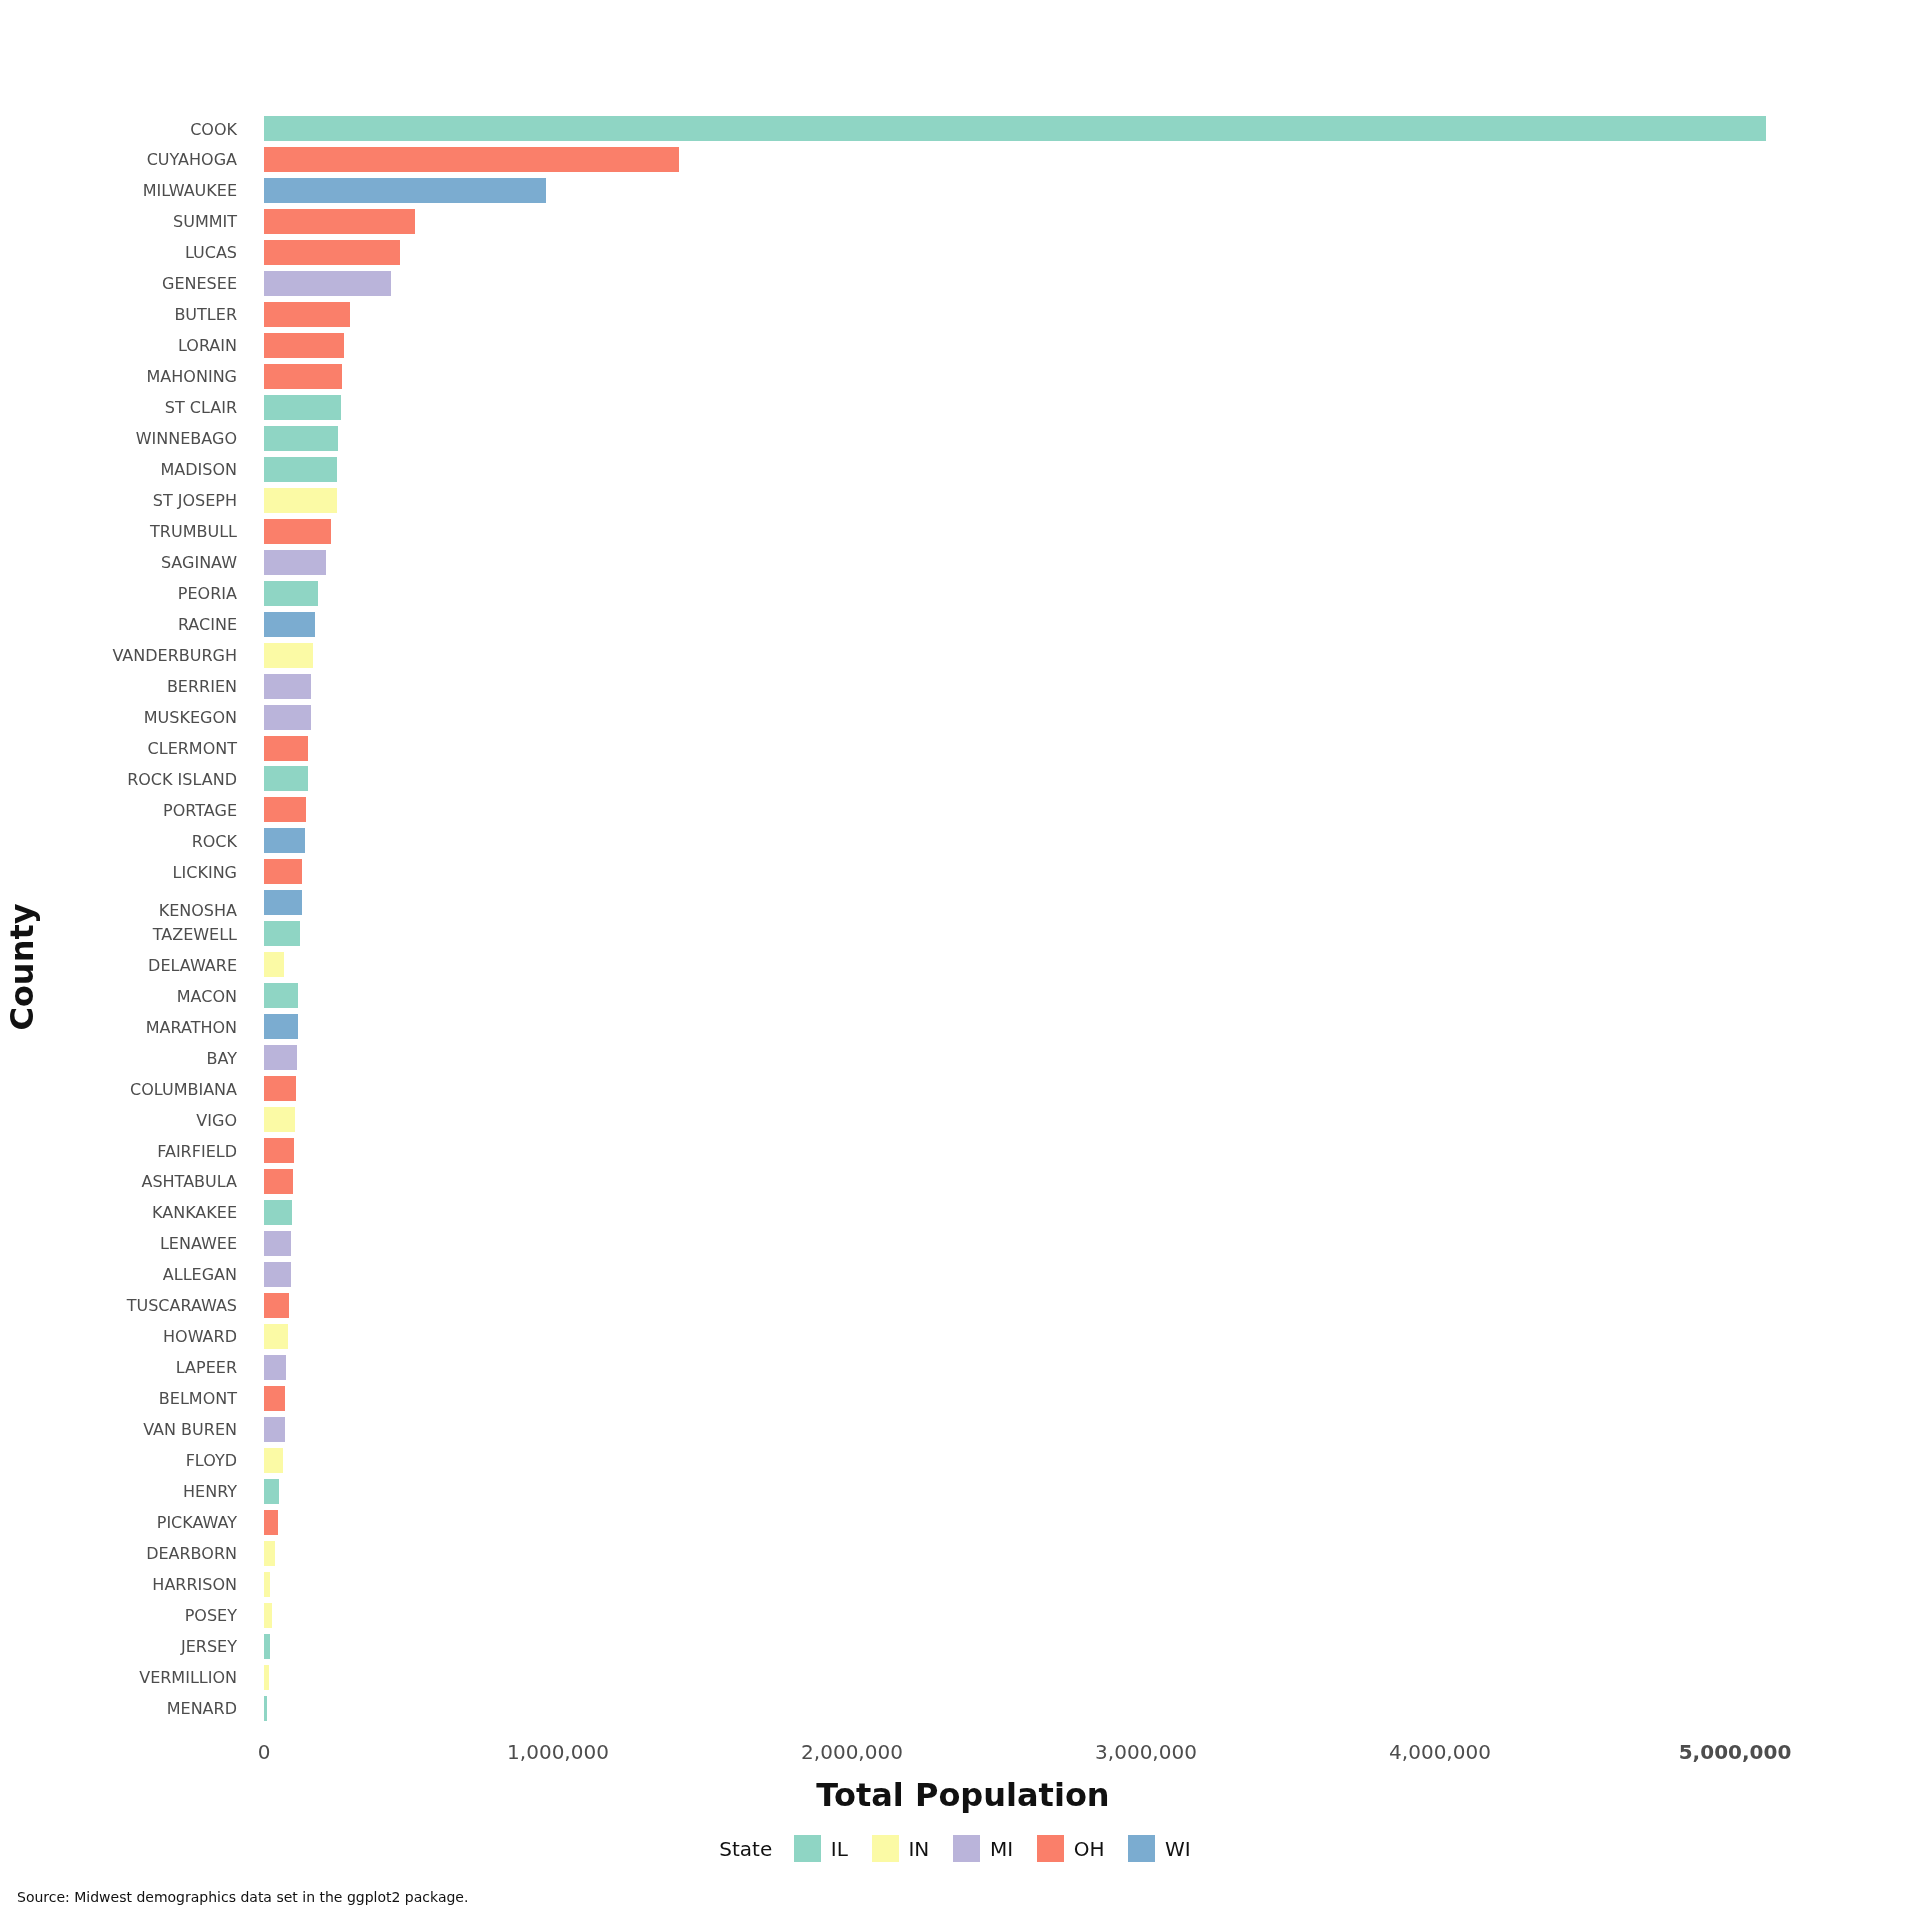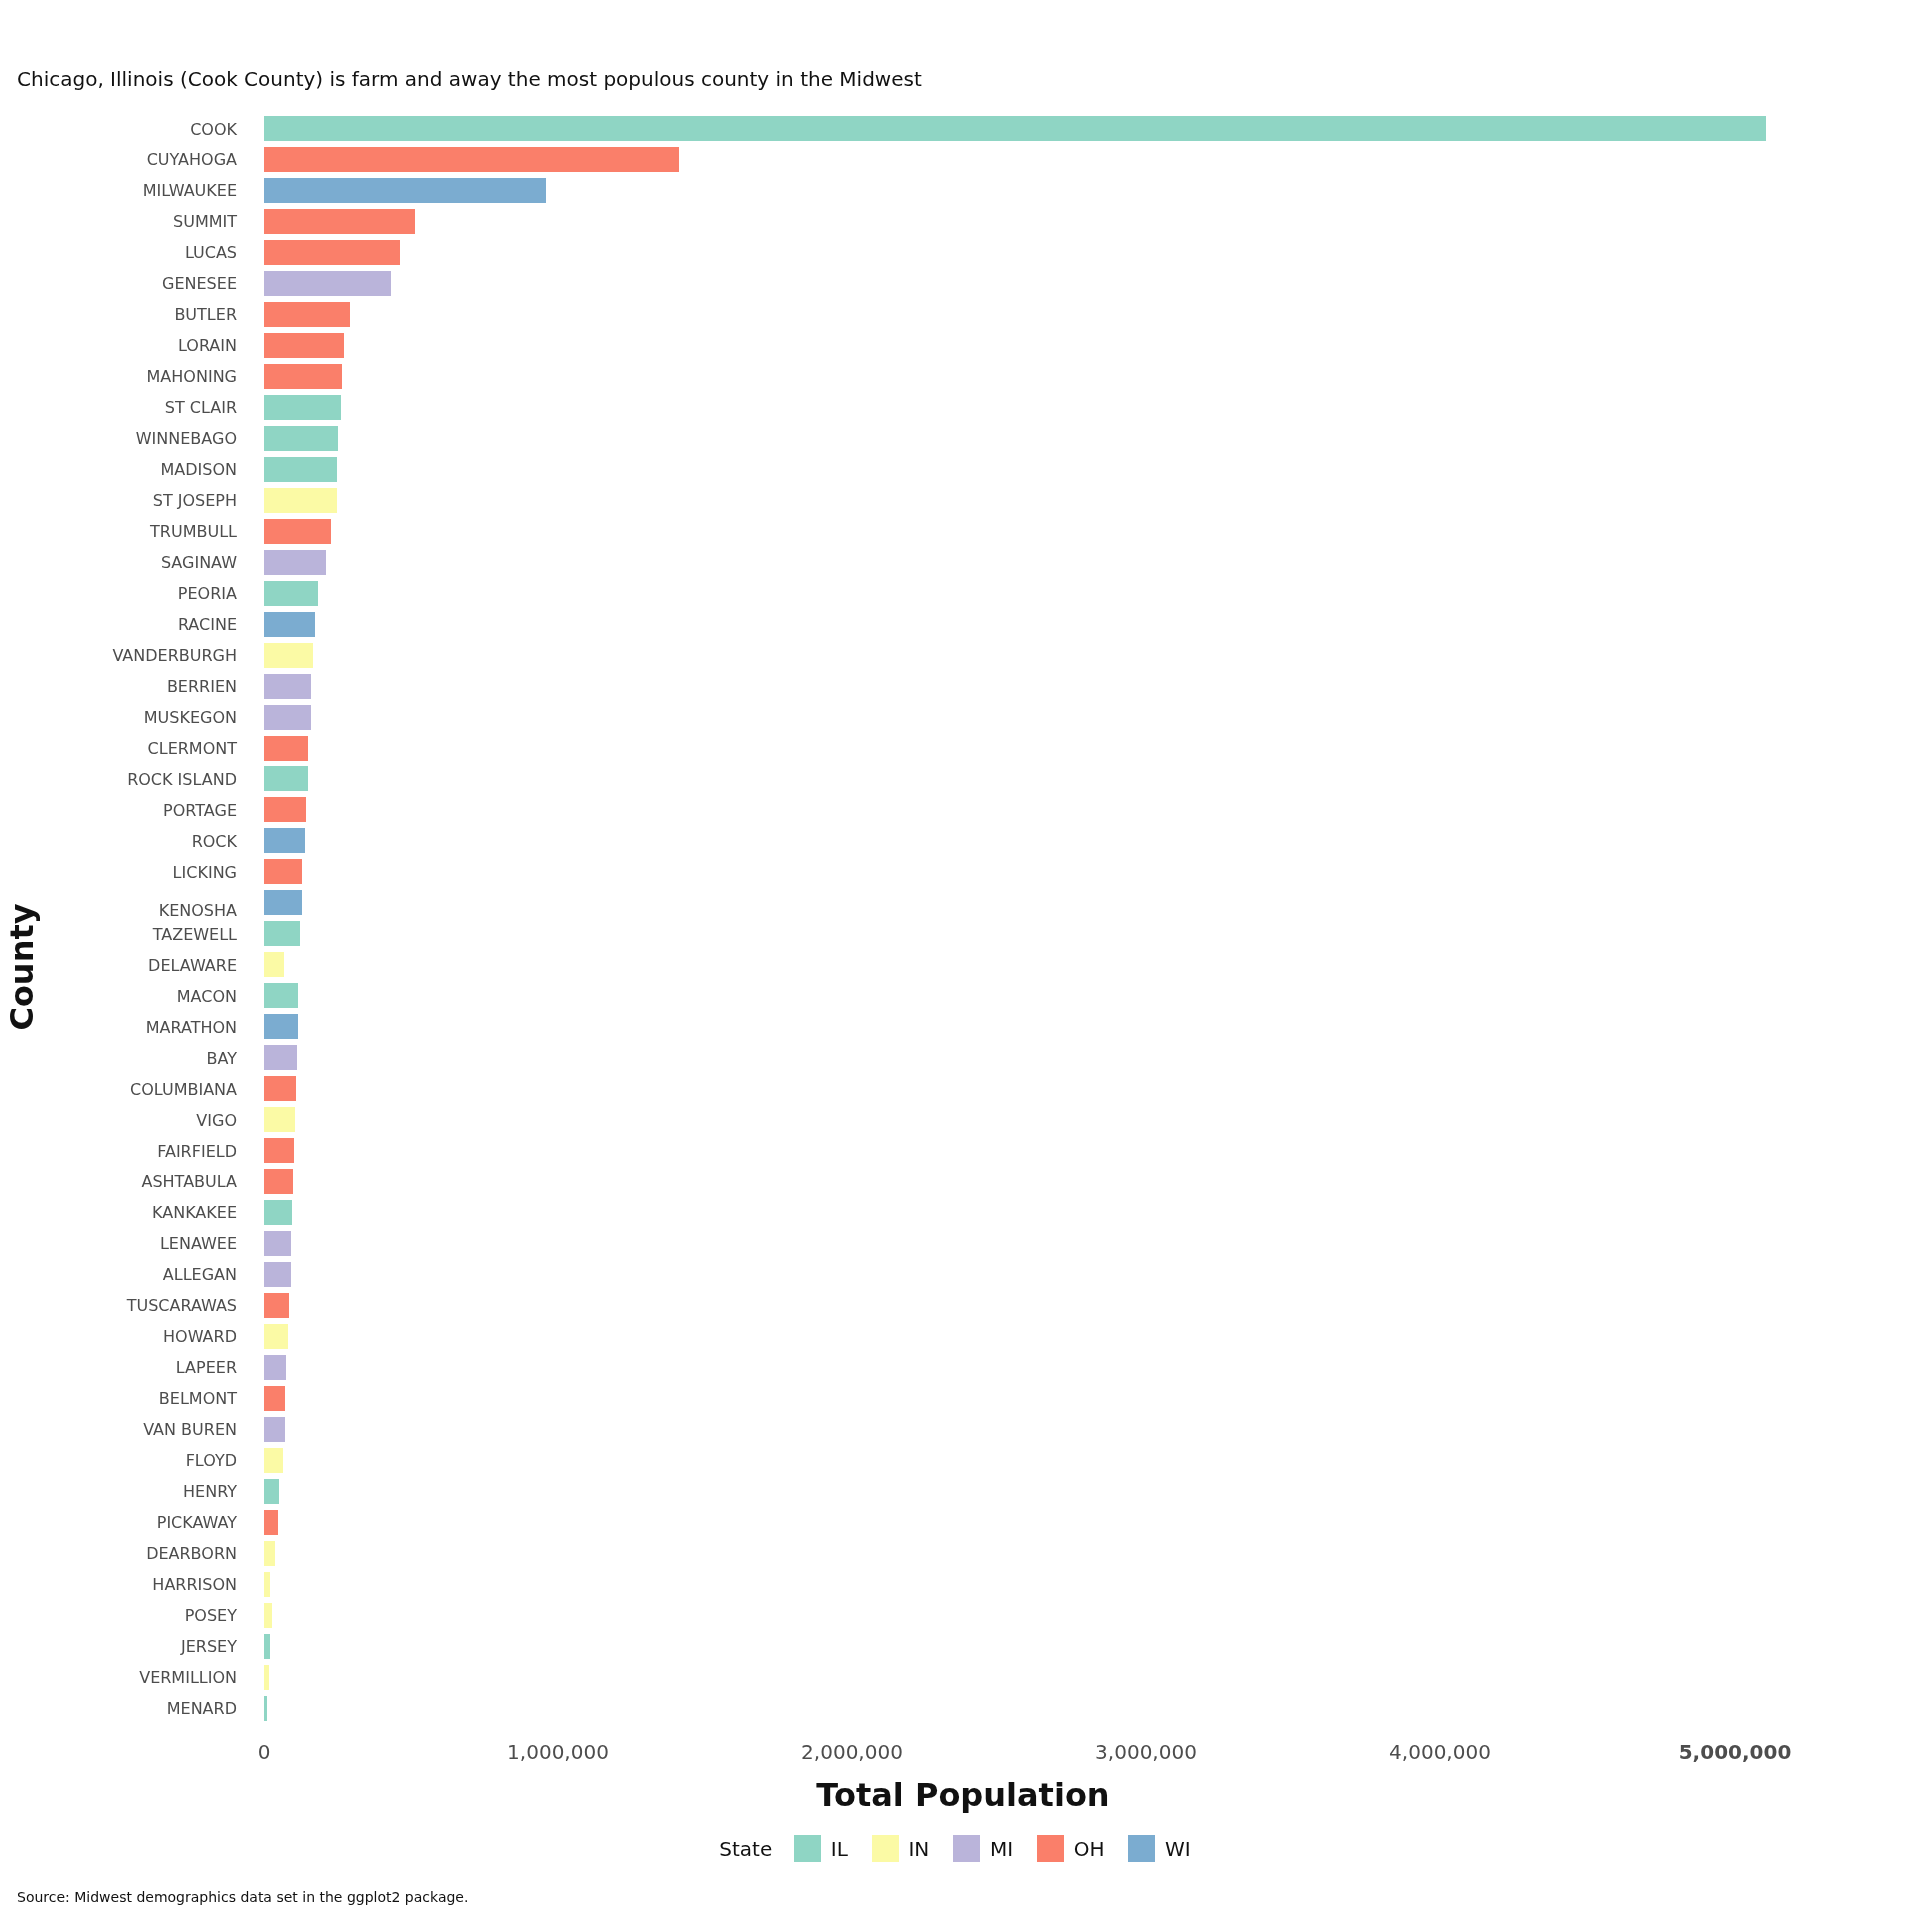--- a/index.html
+++ b/index.html
@@ -91,21 +91,20 @@
   .legend-swatch{
     width:27px;height:27px;display:block;margin-right:9.6px;
   }
   .legend-label{font-size:20px;color:#111;}
 </style>
 </head>
 <body>
 
 <div class="page">
 
-  <div id="chart-subtitle">Chicago, Illinois (Cook County) is farm and away the most populous county in the Midwest</div>
 
   <div id="y-axis">
     <div id="y-axis-title">County</div>
   <div class="y-tick-label" style="top: 15.5px;">COOK</div>
       <div class="y-tick-label" style="top: 46px;">CUYAHOGA</div>
       <div class="y-tick-label" style="top: 77px;">MILWAUKEE</div>
       <div class="y-tick-label" style="top: 108px;">SUMMIT</div>
       <div class="y-tick-label" style="top: 139px;">LUCAS</div>
       <div class="y-tick-label" style="top: 170px;">GENESEE</div>
       <div class="y-tick-label" style="top: 201px;">BUTLER</div>

